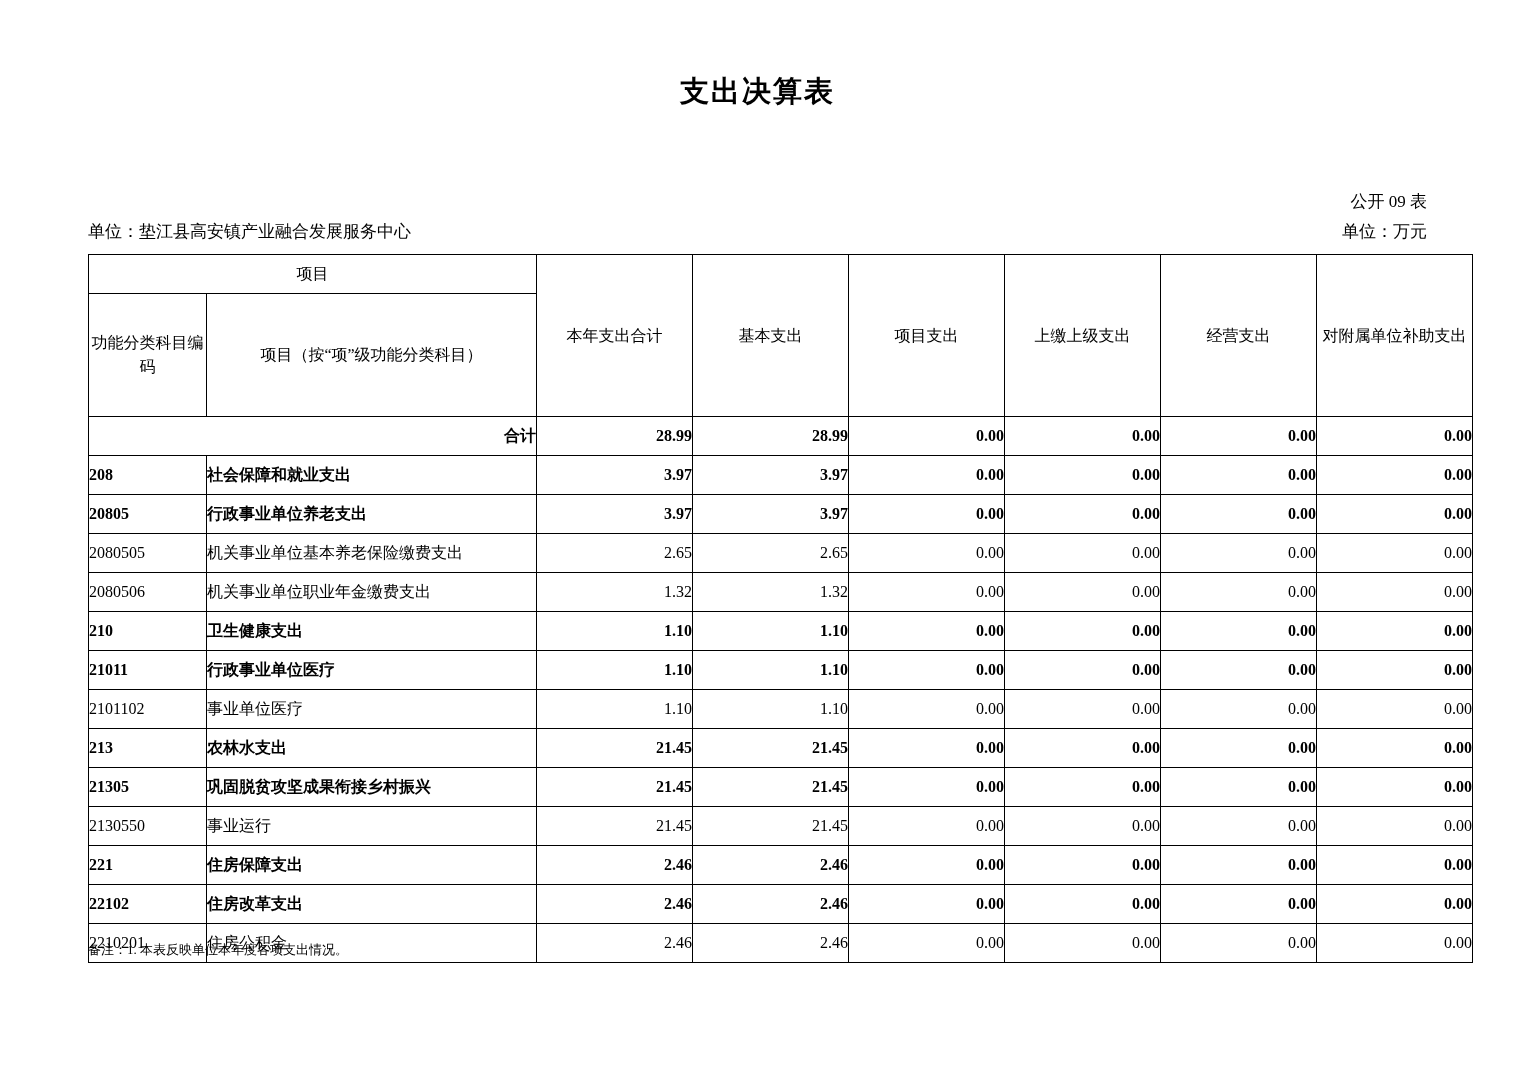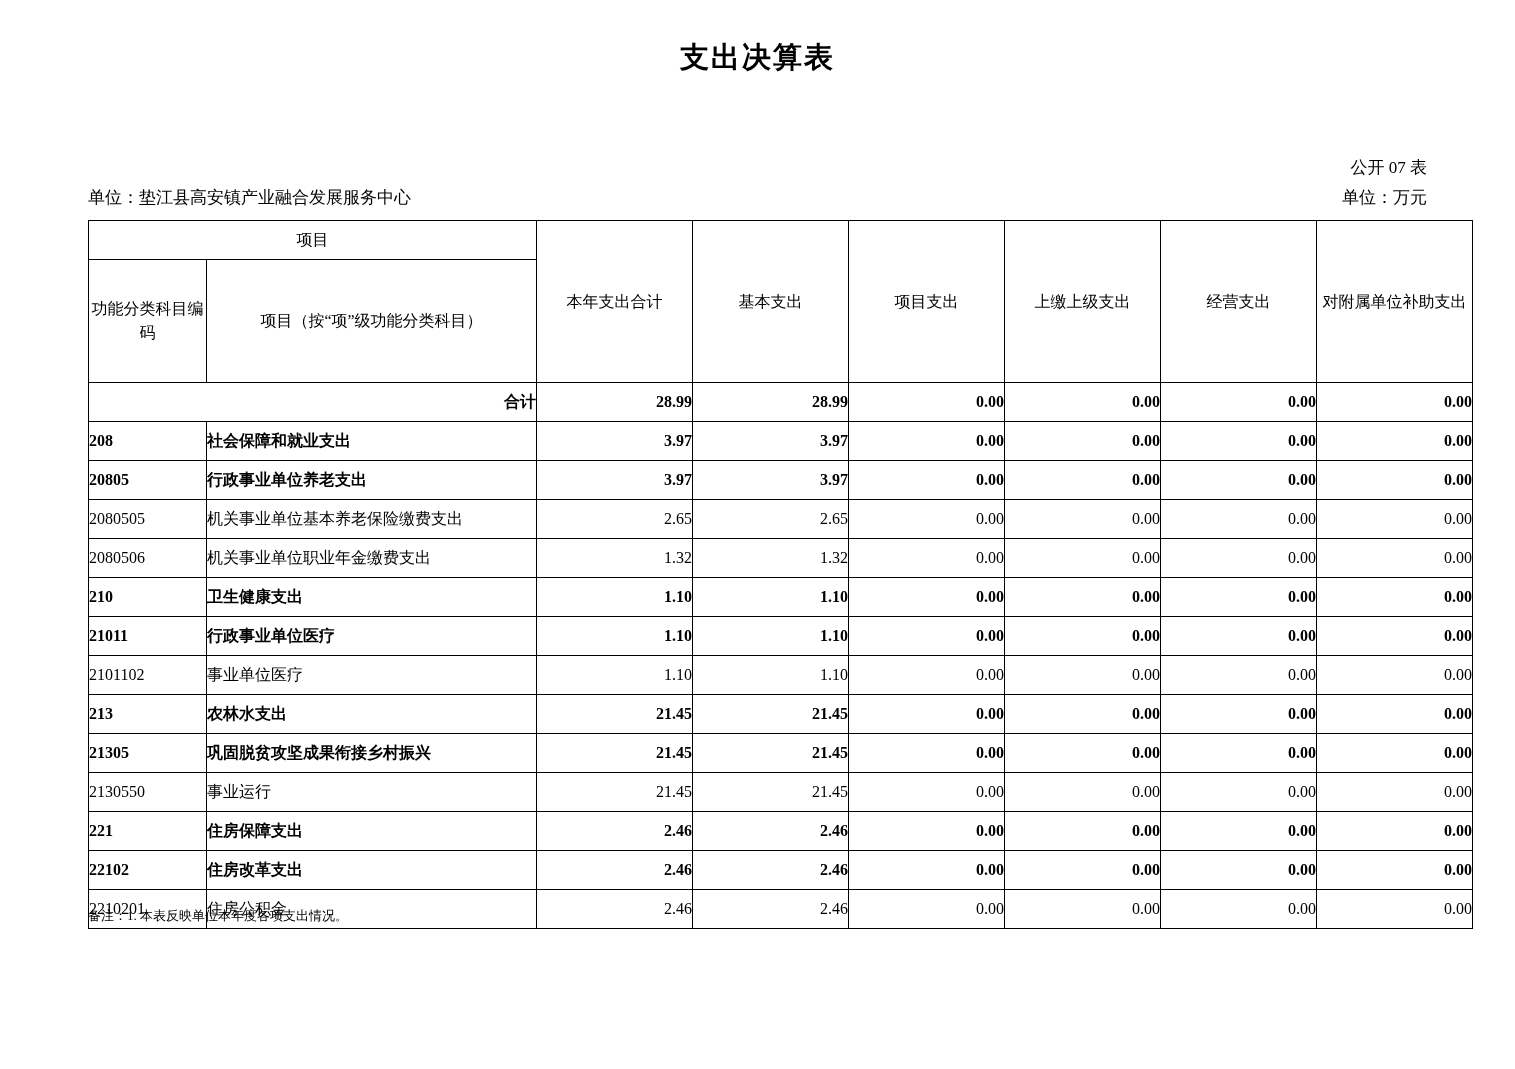--- a/index.html
+++ b/index.html
@@ -19,21 +19,21 @@
     width: 1515px;
     height: 1069px;
     position: relative;
     box-sizing: border-box;
   }
   .doc-title {
     text-align: center;
     font-size: 29px;
     font-weight: bold;
     letter-spacing: 2px;
-    margin-top: 38px;
+    margin-top: 72px;
   }
   .sheet-code {
     position: absolute;
     right: 88px;
     top: 118px;
     font-size: 17px;
   }
   .meta-row {
     position: absolute;
     top: 148px;
@@ -119,21 +119,21 @@
   col.c-name { width: 330px; }
   col.c-val  { width: 156px; }
 </style>
 </head>
 <body>
 
 <div class="page">
 
   <div class="doc-title">支出决算表</div>
 
-  <div class="sheet-code">公开 07 表</div>
+  <div class="sheet-code">公开 09 表</div>
 
   <div class="meta-row">
     <div>单位：垫江县高安镇产业融合发展服务中心</div>
     <div>单位：万元</div>
   </div>
 
   <div class="table-wrap">
     <table class="fin">
       <colgroup>
         <col class="c-code">

